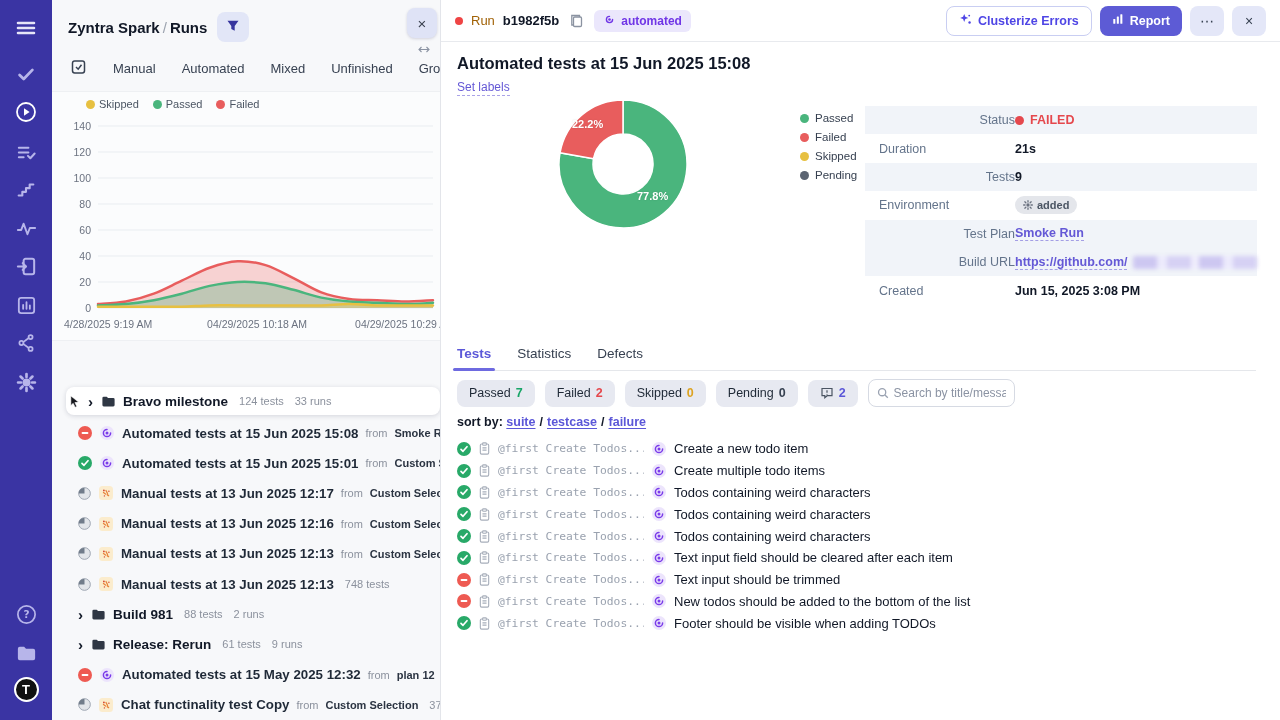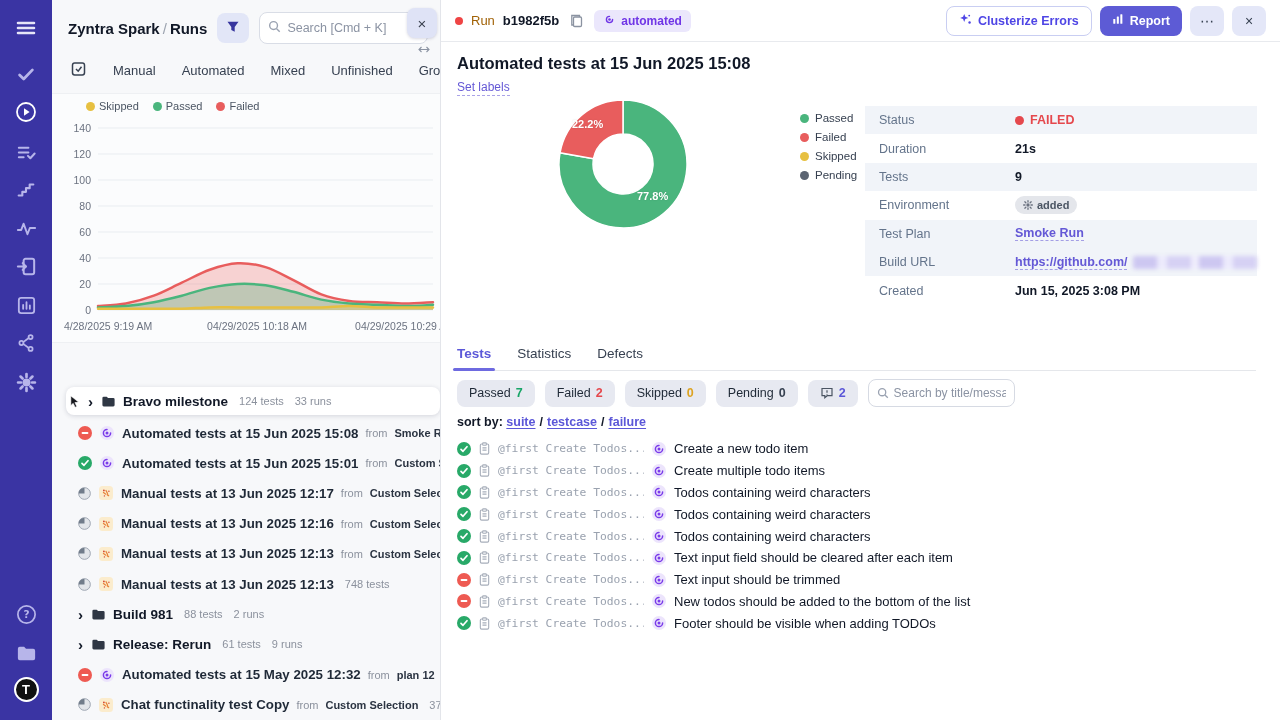--- a/index.html
+++ b/index.html
@@ -77,21 +77,21 @@
     border-bottom:1px dashed rgba(100,88,214,.55); padding-bottom:1px; }
 
   .donut-wrap { position:absolute; left:116px; top:56px; width:132px; height:132px; }
   .donut-label { position:absolute; color:#fff; font-size:11px; font-weight:700; text-shadow:0 0 2px rgba(0,0,0,.15);margin-left:8px; }
   .donut-legend { position:absolute; left:359px; top:70px; display:flex; flex-direction:column; gap:7px; }
   .dl-item { display:flex; align-items:center; gap:6px; font-size:11.5px; color:#374151; }
   .dl-dot { width:9px; height:9px; border-radius:50%; }
 
   .details { position:absolute; left:424px; top:64px; width:392px; }
   .d-row { display:flex; align-items:center; height:28.4px; font-size:12.5px; }
-  .d-row.alt { background:#f1f4f9; }
+  .d-row.alt { background:#f1f4f9;text-align:right; }
   .d-label { width:150px; padding-left:14px; color:#64748b; flex:none; }
   .d-value { color:#111827; font-weight:600; display:flex; align-items:center; gap:6px; min-width:0; white-space:nowrap; }
   .d-status { color:#e5484d; font-weight:800; display:flex; align-items:center; gap:6px; }
   .d-status .dot { width:9px; height:9px; border-radius:50%; background:#e5484d; }
   .link-dashed { color:#6458d6; font-weight:600; border-bottom:1px dashed rgba(100,88,214,.55); cursor:pointer; }
   .redacted { display:inline-block; width:205px; height:13px; border-radius:2px; vertical-align:middle;
     background:repeating-linear-gradient(90deg,#cdc7f1 0 24px,#eceafc 24px 34px,#d6d1f4 34px 58px,#efedfc 58px 66px);
     filter:blur(2px); }
 
   .m-tabs { position:absolute; left:16px; top:304px; right:24px; border-bottom:1px solid #e5e7eb;
@@ -202,27 +202,20 @@
 <div class="lpanel">
   <div class="lp-header">
     <div class="lp-title">
       <span>Zyntra Spark</span><span class="sep">/</span><span>Runs</span>
     </div>
     <button class="filter-btn">
       <span><svg width="14" height="14" viewBox="0 0 14 14">
             <path d="M1.5 1.8h11L8.7 7v4.8L5.3 10V7z" fill="#37359e"></path>
           </svg></span>
     </button>
-    <div class="lp-search">
-      <span><svg width="13" height="13" viewBox="0 0 14 14" fill="none" stroke="#9aa2b1" stroke-width="1.5">
-            <circle cx="6" cy="6" r="4.2"></circle>
-            <path d="M9.3 9.3L12.6 12.6"></path>
-          </svg></span>
-      <input placeholder="Search [Cmd + K]" style="">
-    </div>
     <button class="lp-close">×</button>
     <div class="lp-resize"><svg width="12" height="9" viewBox="0 0 12 9">
           <path d="M1 4.5h10M3.5 2L1 4.5 3.5 7M8.5 2L11 4.5 8.5 7" stroke="#8b93a3" stroke-width="1.1" fill="none"></path>
         </svg></div>
   </div>
 
   <div class="lp-tabs">
     <span><svg width="17" height="17" viewBox="0 0 17 17" fill="none" stroke="#374151" stroke-width="1.5">
           <rect x="2.5" y="3" width="12" height="12" rx="2.2"></rect>
           <path d="M6 9l2.2 2.2L11.5 6.8"></path>

